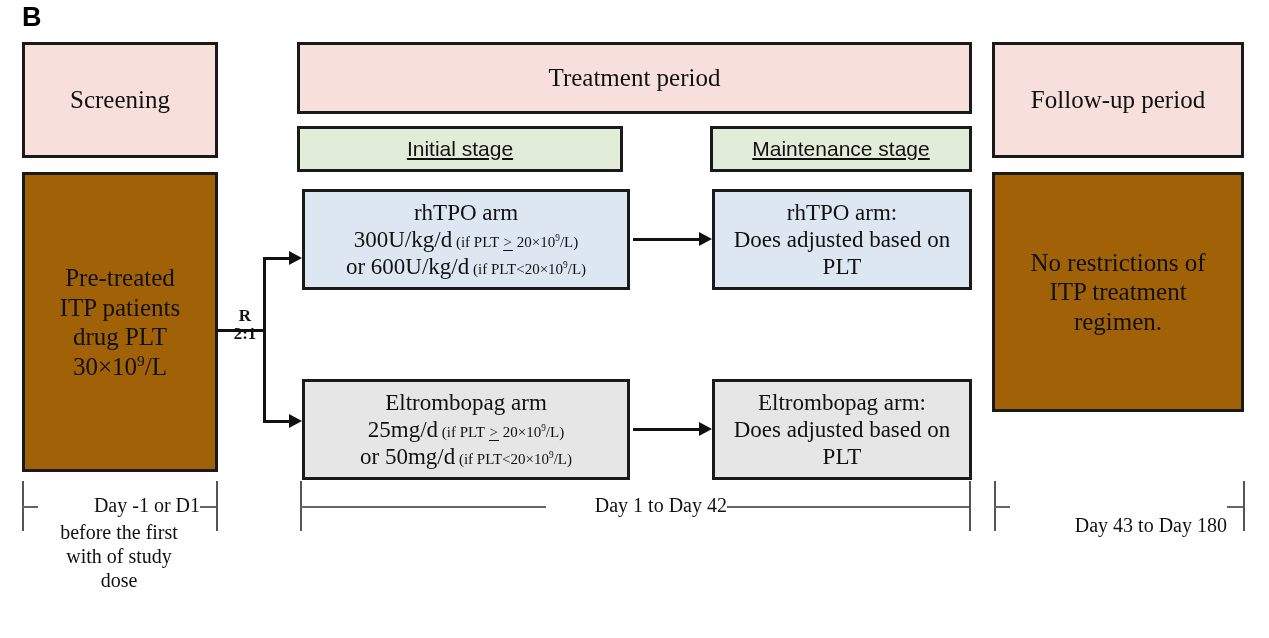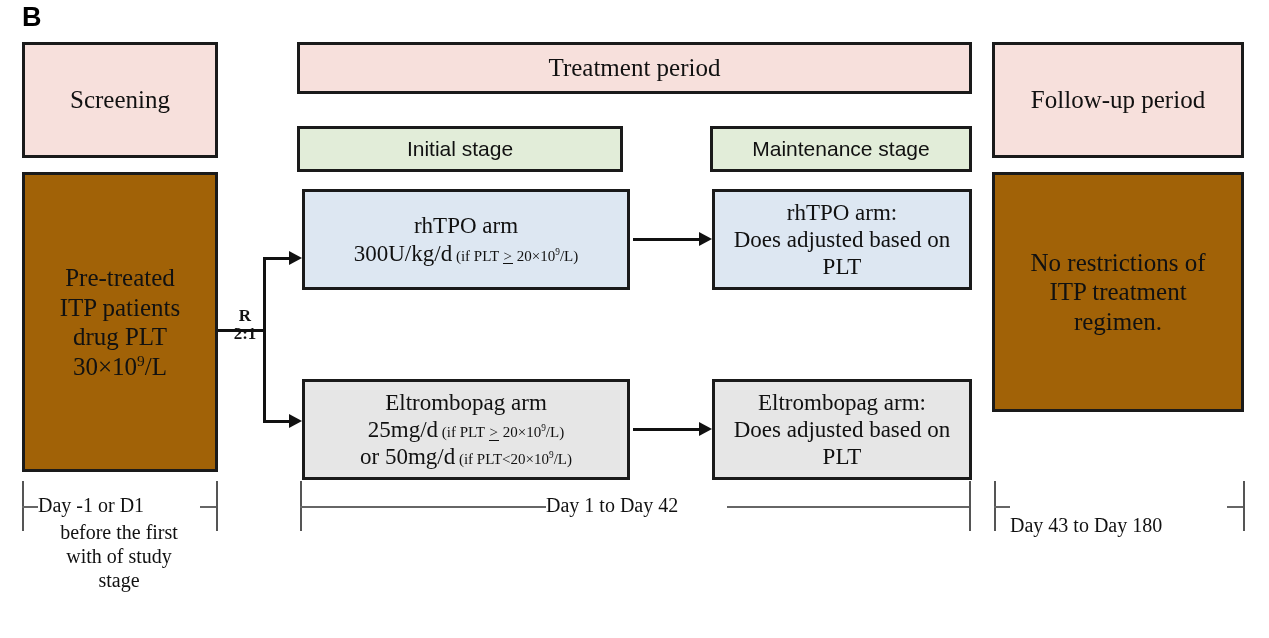--- a/index.html
+++ b/index.html
@@ -31,20 +31,21 @@
   #panel-letter{
     left:22px;top:2px;
     font-family:"Liberation Sans","DejaVu Sans",sans-serif;
     font-weight:bold;font-size:27px;color:#000;
   }
 
   
   .stage{
     font-family:"Liberation Sans","DejaVu Sans",sans-serif;
     font-size:21px;
+    text-decoration:underline;
   }
 
   .stack{display:block;width:100%;padding:0 6px;box-sizing:border-box;text-align:center;}
   .l{display:block;}
 
   .big{font-size:23px;}
   .small{font-size:15px;}
   sup{font-size:.62em;vertical-align:super;line-height:0;}
 
   
@@ -67,21 +68,21 @@
   
   #rand-label{
     left:222px;top:307px;width:46px;text-align:center;
     font-weight:bold;font-size:17px;line-height:1.08;
   }
 
   
   .tick{position:absolute;width:1.6px;background:#555;}
   .trule{position:absolute;height:1.6px;background:#666;}
   .tlabel{
-    position:absolute;font-size:20px;white-space:nowrap;text-align:left;
+    position:absolute;font-size:20px;white-space:nowrap;text-align:right;
   }
   .tsub{
     position:absolute;font-size:20px;line-height:1.2;text-align:center;
   }
 </style>
 </head>
 <body>
 
 <div class="abs" id="panel-letter">B</div>
 
@@ -91,36 +92,37 @@
 
 <div class="box white" style="left:22px;top:172px;width:196px;height:300px;">
   <span class="stack">
     <span class="l panel-label">Pre-treated</span>
     <span class="l panel-label">ITP patients</span>
     <span class="l panel-label">drug PLT</span>
     <span class="l panel-label"><span>30×10</span><sup>9</sup><span>/L</span></span>
   </span>
 </div>
 
-<div class="box pink panel-label" style="left:297px;top:42px;width:675px;height:52px;">
+<div class="box pink panel-label" style="left:297px;top:42px;width:675px;height:72px;">
   <span>Treatment period</span>
 </div>
 
 <div class="box green stage" style="left:297px;top:126px;width:326px;height:46px;">
   <span>Initial stage</span>
 </div>
 
 <div class="box green stage" style="left:710px;top:126px;width:262px;height:46px;">
   <span>Maintenance stage</span>
 </div>
 
 <div class="box blue" style="left:302px;top:189px;width:328px;height:101px;">
   <span class="stack">
     <span class="l big">rhTPO  arm</span>
     <span class="l"><span class="big">300U/kg/d</span><span class="small"> <span>(if PLT </span><span class="ge">&gt;</span><span> 20×10</span><sup>9</sup><span>/L)</span></span></span>
+    <span class="l"><span class="big">or 600U/kg/d</span><span class="small"> <span>(if PLT&lt;20×10</span><sup>9</sup><span>/L)</span></span></span>
   </span>
 </div>
 
 <div class="box grey" style="left:302px;top:379px;width:328px;height:101px;">
   <span class="stack">
     <span class="l big">Eltrombopag arm</span>
     <span class="l"><span class="big">25mg/d</span><span class="small"> <span>(if PLT </span><span class="ge">&gt;</span><span> 20×10</span><sup>9</sup><span>/L)</span></span></span>
     <span class="l"><span class="big">or 50mg/d</span><span class="small"> <span>(if PLT&lt;20×10</span><sup>9</sup><span>/L)</span></span></span>
   </span>
 </div>
@@ -175,21 +177,21 @@
 <div class="arrowhead" style="left:699px;top:422px;"></div>
 
 <div class="tick" style="left:22px;top:481px;height:50px;"></div>
 <div class="tick" style="left:216px;top:481px;height:50px;"></div>
 <div class="trule" style="left:22px;top:506px;width:16px;"></div>
 <div class="trule" style="left:200px;top:506px;width:16px;"></div>
 <div class="tlabel" style="left:38px;top:494px;width:162px;">Day -1 or D1</div>
 <div class="tsub" style="left:22px;top:520px;width:194px;">
   <span class="l">before the first</span>
   <span class="l">with of study</span>
-  <span class="l">stage</span>
+  <span class="l">dose</span>
 </div>
 
 <div class="tick" style="left:300px;top:481px;height:50px;"></div>
 <div class="tick" style="left:969px;top:481px;height:50px;"></div>
 <div class="trule" style="left:300px;top:506px;width:246px;"></div>
 <div class="trule" style="left:727px;top:506px;width:242px;"></div>
 <div class="tlabel" style="left:546px;top:494px;width:181px;">Day 1 to Day 42</div>
 
 <div class="tick" style="left:994px;top:481px;height:50px;"></div>
 <div class="tick" style="left:1243px;top:481px;height:50px;"></div>

